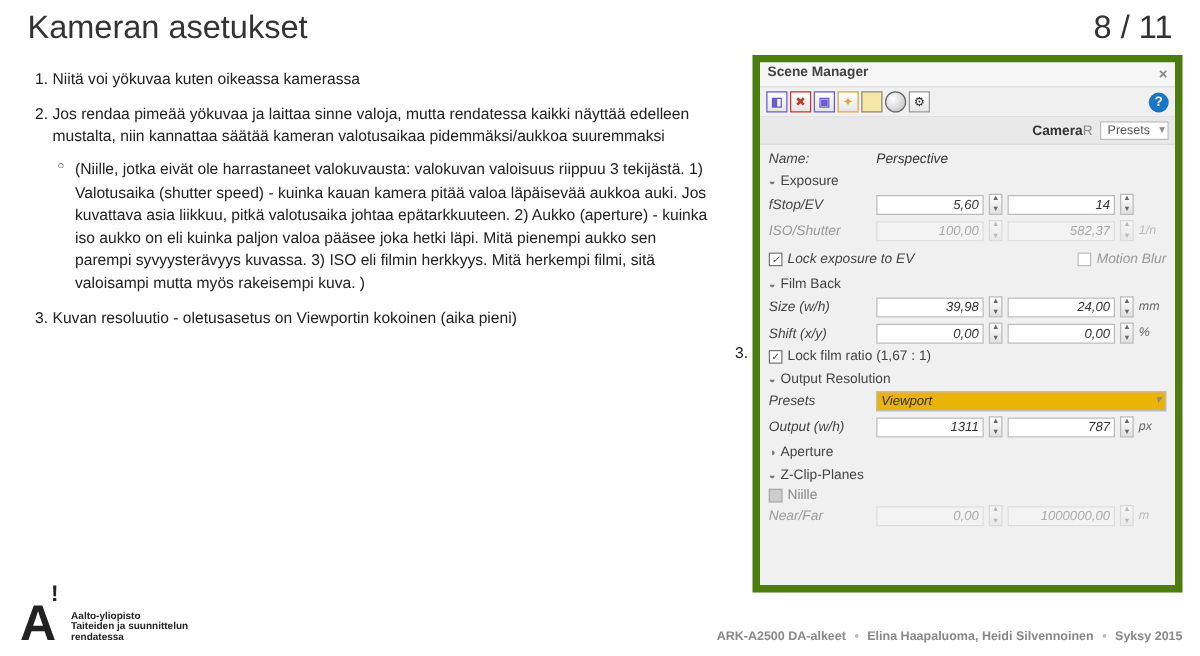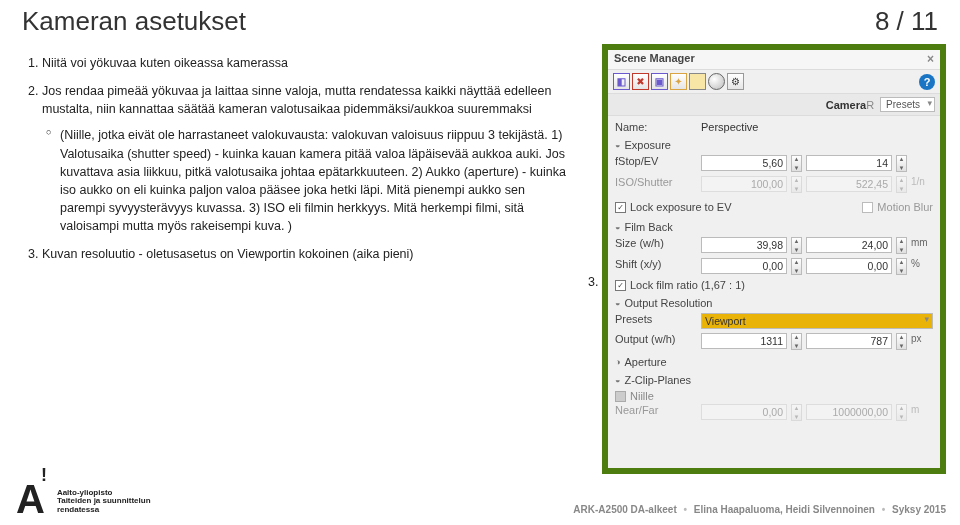--- a/index.html
+++ b/index.html
@@ -120,23 +120,24 @@
   }
   .cam-row .lbl { font-weight:600; flex:1; }
   .cam-presets {
     background:#fff;border:1px solid #bbb;
     font-size:10px;padding:1px 14px 1px 5px;
     color:#555;position:relative;
   }
   .cam-presets::after{content:"▾";position:absolute;right:2px;top:0;font-size:9px;color:#888;}
   .body-scroll { padding: 5px 7px 6px 7px; }
   .body-scroll .row {
-    display:flex; align-items:flex-start;
+    display:flex; align-items:center;
     margin-bottom: 4px;
     gap: 4px;
+    font-style: italic;
   }
   .body-scroll .lbl { width: 82px; color:#444; }
   .body-scroll .lbl-muted { color:#999; }
   .inputish {
     flex:1;
     background:#fff;border:1px solid #bbb;
     padding:1px 3px;text-align:right;
     color:#333; font-size:10.5px;
     min-width:40px;
   }
@@ -261,21 +262,21 @@
         </div>
       <span class="unit"></span>
     </div>
     <div class="row">
       <span class="lbl lbl-muted">ISO/Shutter</span>
       <div class="inputish muted">100,00</div>
       <div class="spin muted">
           <span>▲</span>
           <span>▼</span>
         </div>
-      <div class="inputish muted">522,45</div>
+      <div class="inputish muted">582,37</div>
       <div class="spin muted">
           <span>▲</span>
           <span>▼</span>
         </div>
       <span class="unit" style="color:#bbb;">1/n</span>
     </div>
     <div class="row">
       <div class="chk" style="flex:1;">
         <div class="chkbox">✓</div>
         <span class="chk-txt">Lock exposure to EV</span>

